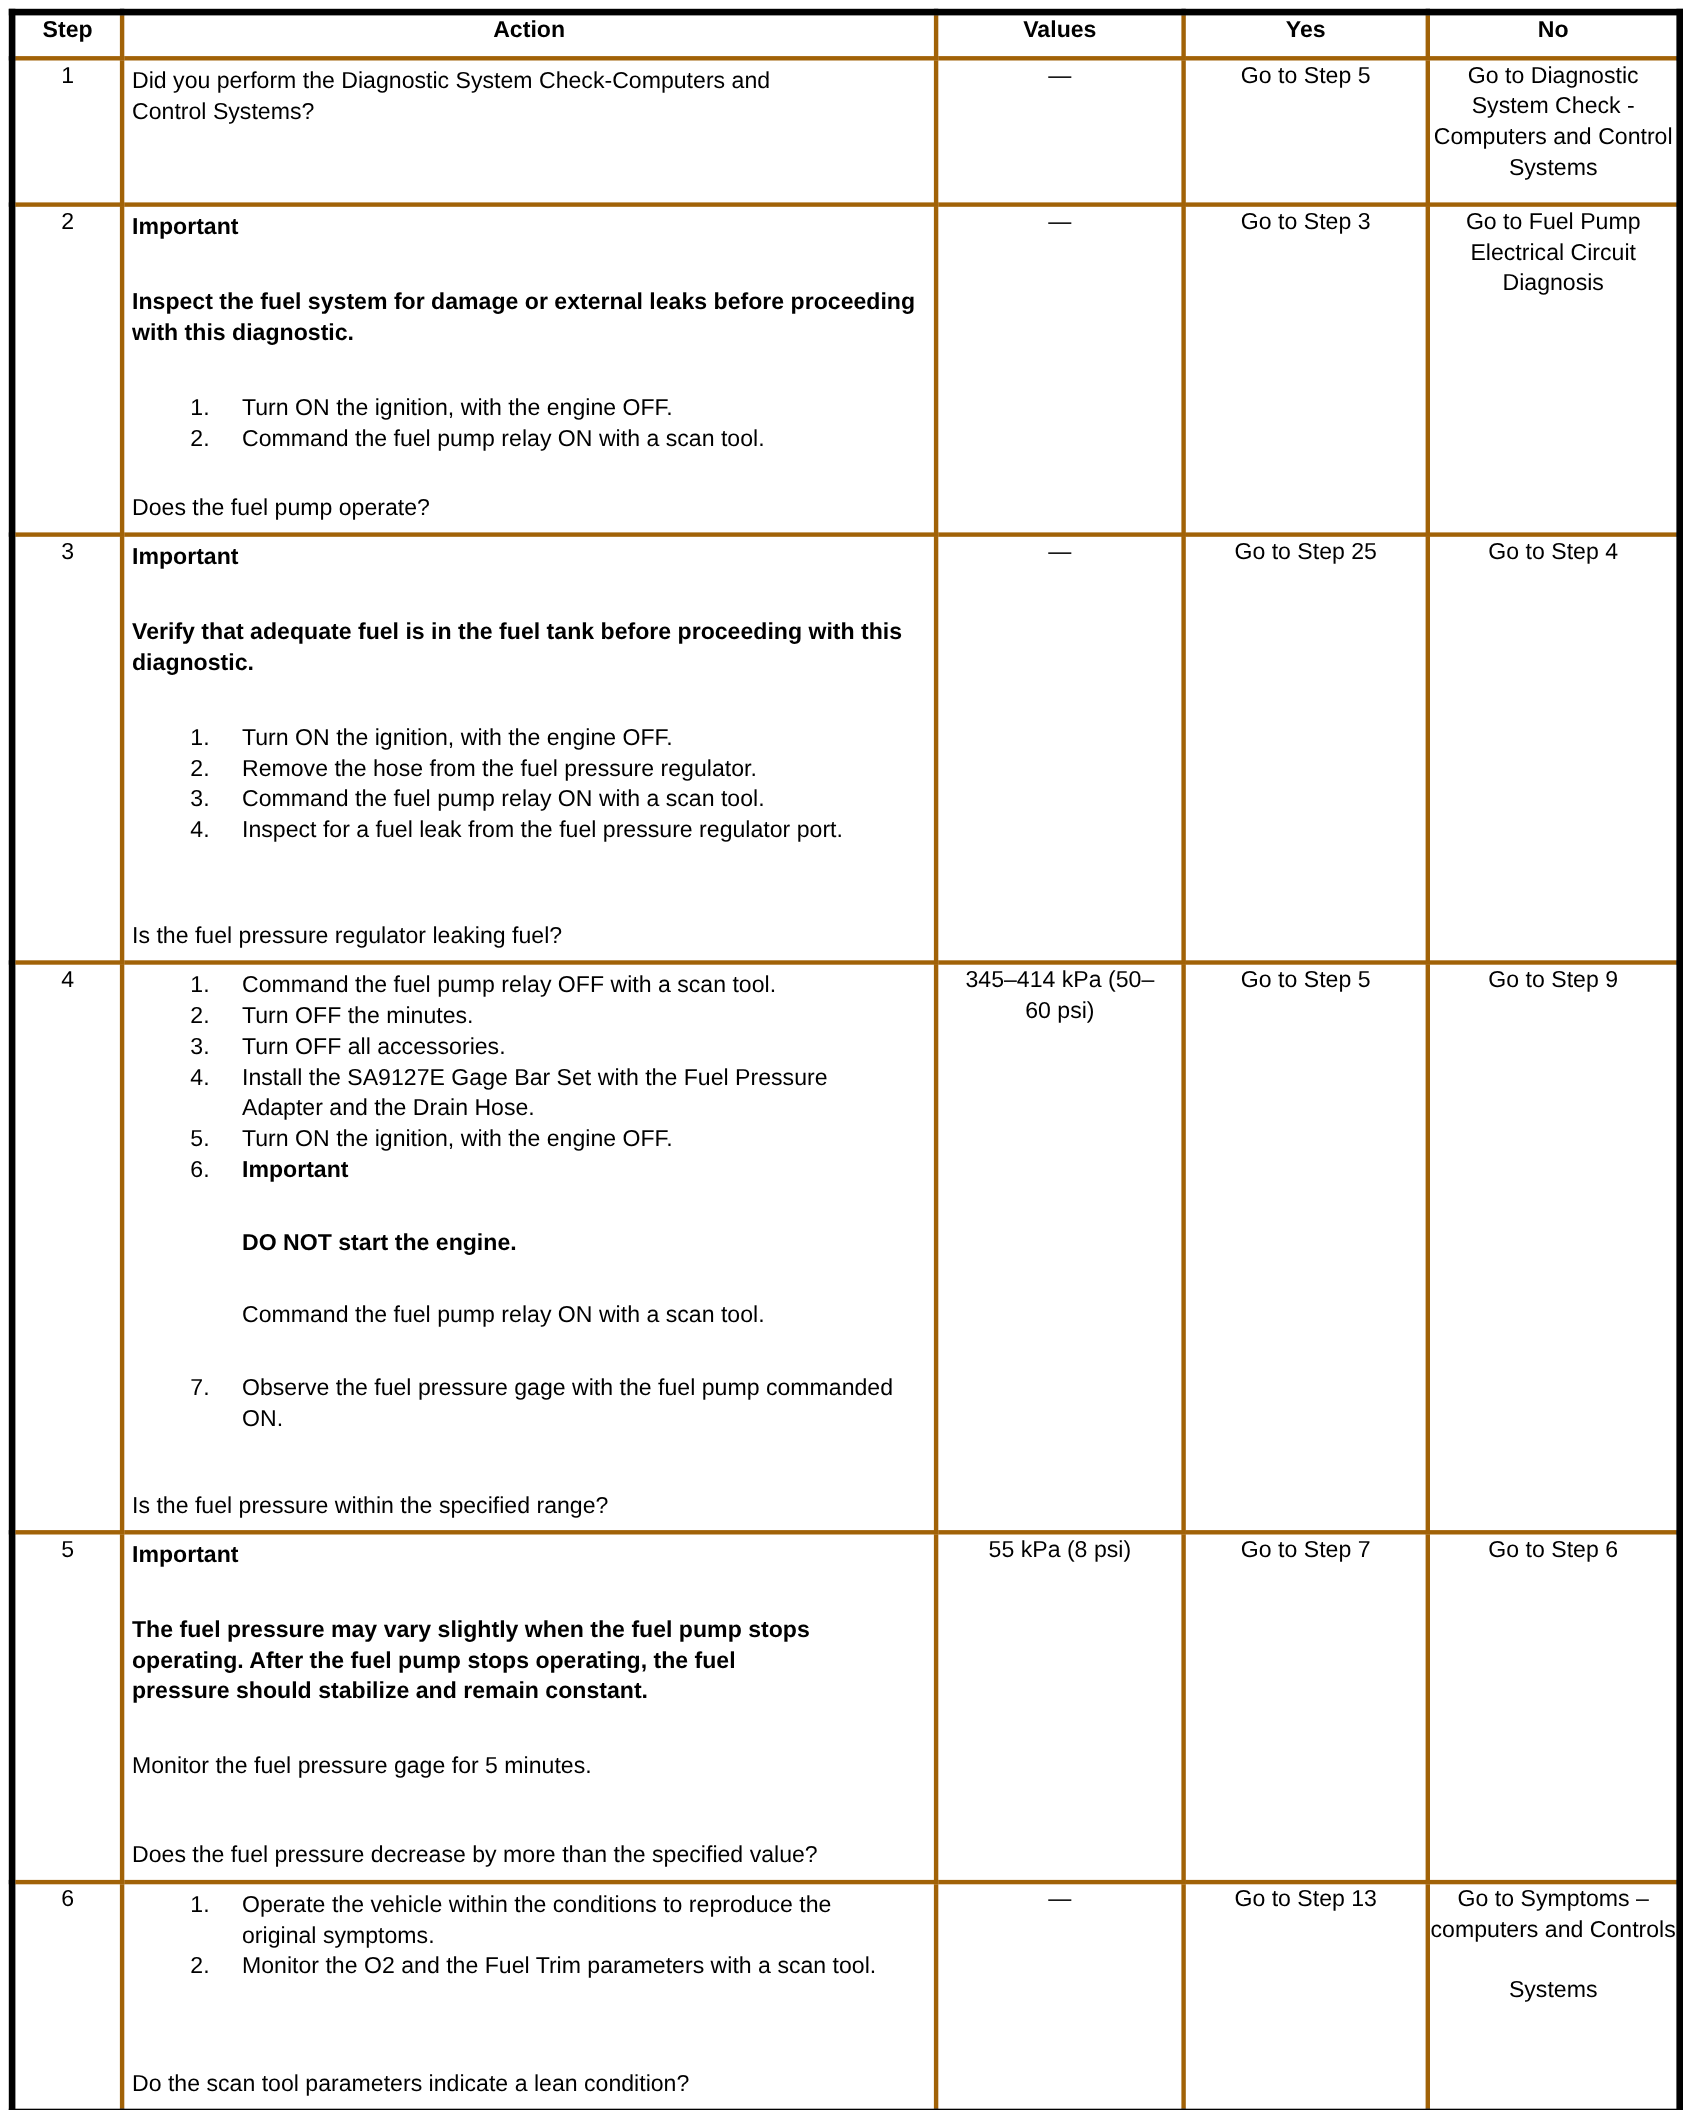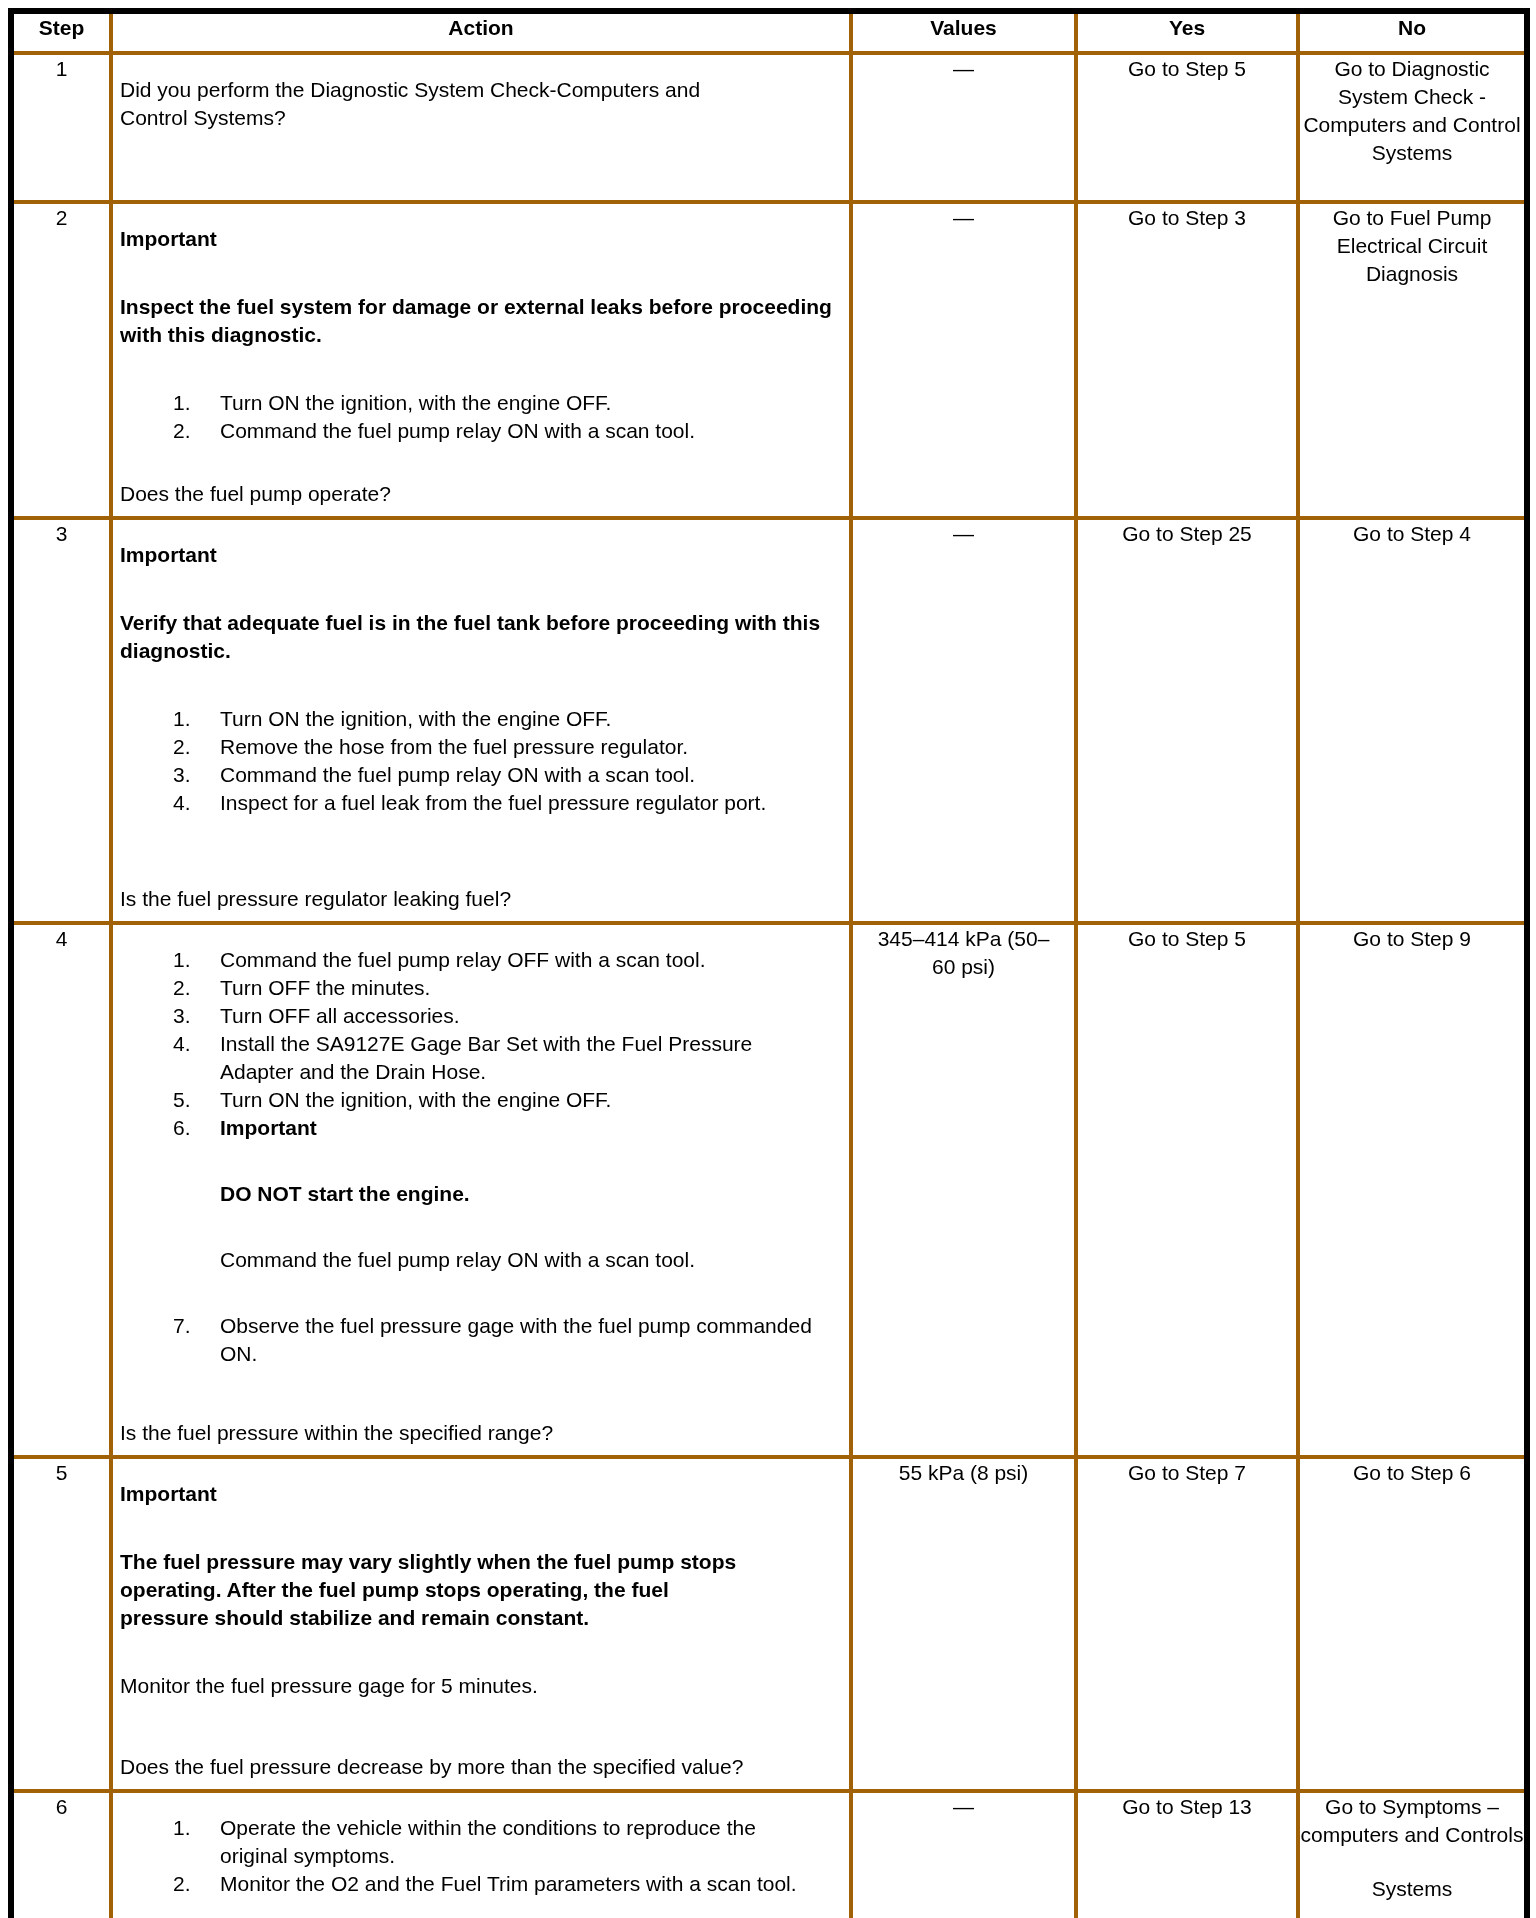--- a/index.html
+++ b/index.html
@@ -61,21 +61,20 @@
   td.no-cell .no-split { padding-bottom: 10px; text-align: center; }
   .no-split .no-bottom { margin-top: 26px; }
 
   
   .aw {
     display: flex;
     flex-direction: column;
     box-sizing: border-box;
     padding: 5px 10px 8px 7px;
     text-align: left;
-    margin-top: 16px;
   }
   .aw-r1 { height: 129px; }
   .aw-r2 { height: 296px; }
   .aw-r3 { height: 385px; }
   .aw-r4 { height: 514px; }
   .aw-r5 { height: 314px; }
   .aw-r6 { height: 204px; }
 
   .aw p { margin: 0; }
   .b { font-weight: bold; }

